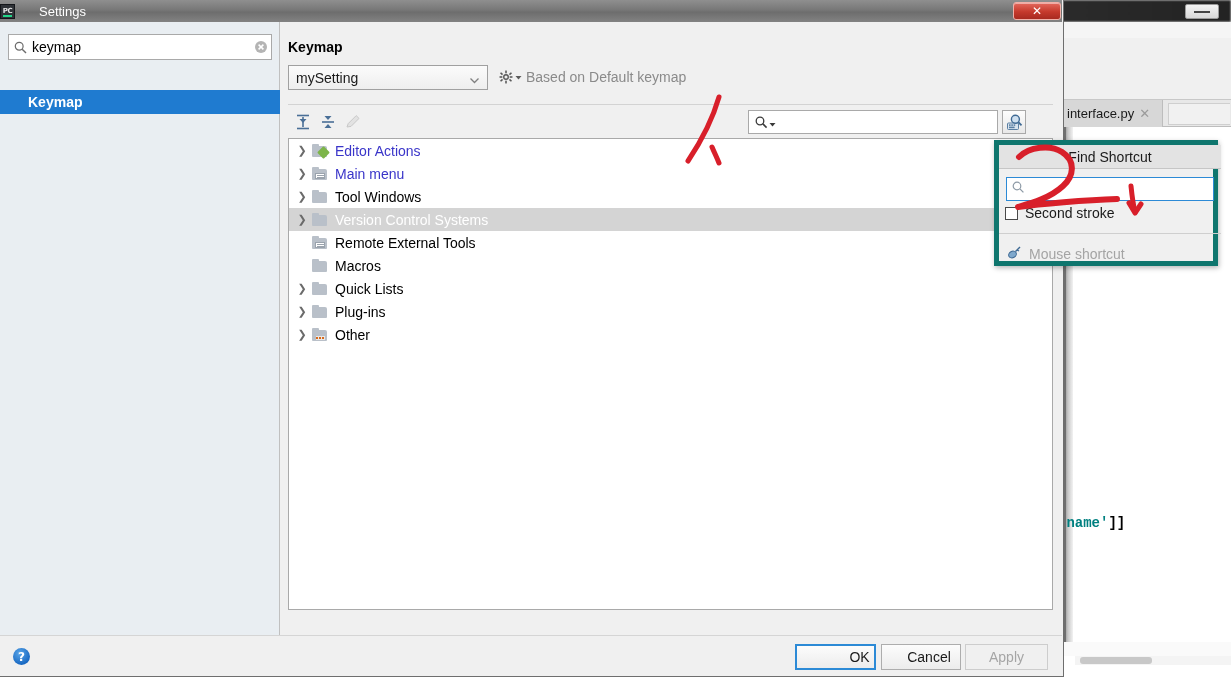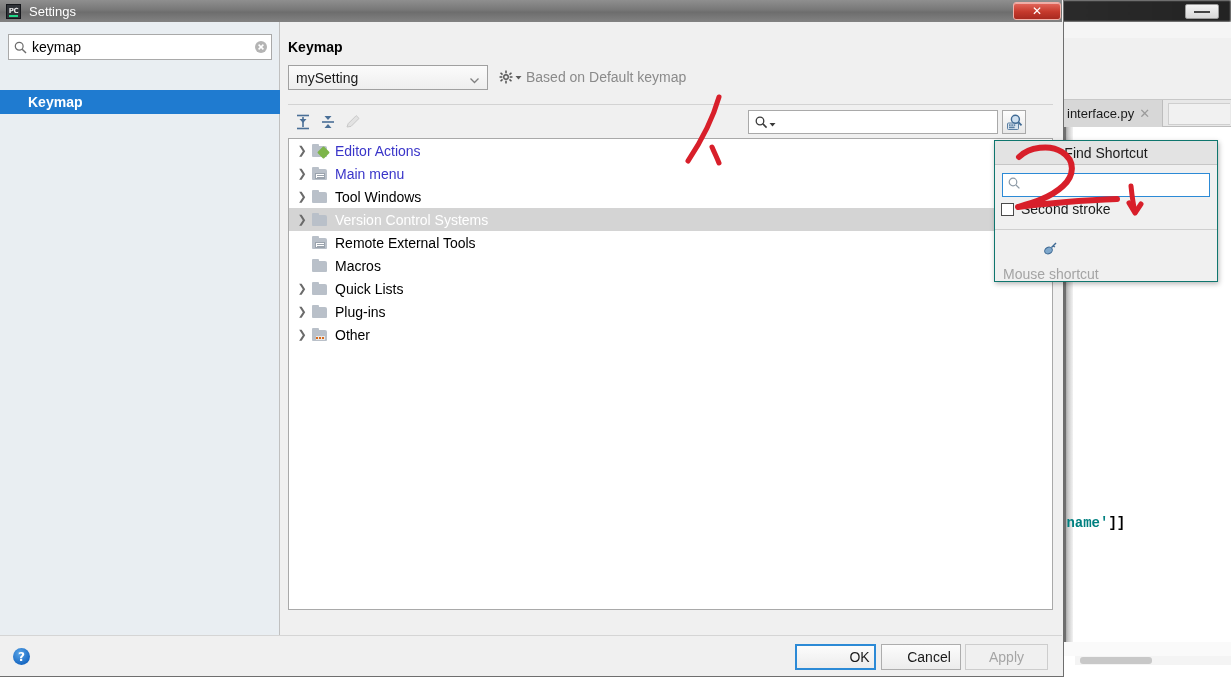--- a/index.html
+++ b/index.html
@@ -51,30 +51,30 @@
   #bg-bottom-strip { position:absolute; left:1063px; top:642px; width:168px; height:14px; background:#fafafa; }
 
   
   #settings-dialog {
     position:absolute; left:0; top:0; width:1064px; height:677px;
     background:#f0f0f0; border:1px solid #6e6e6e; border-left:none; border-top:none;
   }
   #dlg-titlebar {
     position:absolute; left:0; top:0; width:1062px; height:22px;
     background:linear-gradient(#8f8f8f,#777777 45%,#6d6d6d 55%,#828282);
-    display:flex; align-items:center; padding-left:6px;
+    display:flex; align-items:center; 
   }
   #dlg-app-icon {
     width:15px; height:15px; background:#2f3237; border:1px solid #14161a;
     display:flex; align-items:center; justify-content:center;
     font-size:7px; font-weight:bold; color:#e6e6e6; letter-spacing:-0.5px;
     font-family:"DejaVu Sans", sans-serif; position:relative;
   }
   #dlg-app-icon:after { content:""; position:absolute; left:2px; bottom:1px; width:9px; height:2px; background:#21d789; }
-  #dlg-title { margin-left:8px; font-size:13px; color:#ffffff; }
+  #dlg-title { margin-left:24px; font-size:13px; color:#ffffff; }
   #dlg-close-btn {
     position:absolute; right:2px; top:2px; width:48px; height:18px;
     background:linear-gradient(#e46a5e,#c5392c 55%,#a82a20);
     border:1px solid #f0b0a8; border-radius:3px;
     display:flex; align-items:center; justify-content:center;
     color:#ffffff; font-size:12px; font-weight:bold; font-family:"DejaVu Sans", sans-serif;
     box-shadow:inset 0 1px 0 rgba(255,255,255,.45);
   }
 
   
@@ -153,38 +153,38 @@
     position:absolute; top:8px; height:26px; font-size:14px; color:#1a1a1a;
     background:linear-gradient(#fcfcfc,#ececec); border:1px solid #adadad;
     display:flex; align-items:center; justify-content:center;
   }
   #btn-ok { left:795px; width:81px; border:2px solid #2c8ad6;padding-left:48px; }
   #btn-cancel { left:881px; width:80px;padding-left:16px; }
   #btn-apply { left:965px; width:83px; color:#a5a5a5; background:#f0f0f0; border:1px solid #cdcdcd; }
 
   
   #find-popup {
-    position:absolute; left:994px; top:140px; width:224px; height:142px;
-    background:#f0f0f0; border:1px solid #0f766e; box-shadow:1px 2px 5px rgba(0,0,0,.28);
+    position:absolute; left:994px; top:140px; width:224px; height:126px;
+    background:#f0f0f0; border:5px solid #0f766e; box-shadow:1px 2px 5px rgba(0,0,0,.28);
   }
   #fp-header {
     position:absolute; left:0; top:0; width:222px; height:24px;
     background:#e3e3e3; border-bottom:1px solid #c6c6c6;
     display:flex; align-items:center; justify-content:center; font-size:14px; color:#1a1a1a;
   }
   #fp-search-wrap {
     position:absolute; left:7px; top:32px; width:208px; height:24px;
     background:#ffffff; border:1px solid #2c8ad6; display:flex; align-items:center;
   }
   #fp-search-icon { margin-left:5px; }
   #fp-search-input { flex:1; border:none; outline:none; background:transparent; font-family:"Liberation Sans",sans-serif; font-size:13px; padding-left:4px; }
   #fp-checkbox-row { position:absolute; left:6px; top:60px; display:flex; align-items:center; gap:7px; font-size:14px; color:#1a1a1a; }
   #fp-checkbox { width:13px; height:13px; background:#ffffff; border:1px solid #4a4a4a; }
   #fp-divider { position:absolute; left:0; top:88px; width:222px; height:1px; background:#cfcfcf; }
-  #fp-mouse-row { position:absolute; left:8px; top:100px; display:flex; align-items:center; gap:7px; font-size:14px; color:#a4a4a4;flex-direction:column; }
+  #fp-mouse-row { position:absolute; left:8px; top:100px; display:flex; align-items:center; gap:7px; font-size:14px; color:#a4a4a4; }
 
   
   #annotations { position:absolute; inset:0; pointer-events:none; }
 </style>
 </head>
 <body>
 
 <div id="bg-ide">
   <div id="bg-titlebar"></div>
   <div id="bg-title-blob1"></div>

